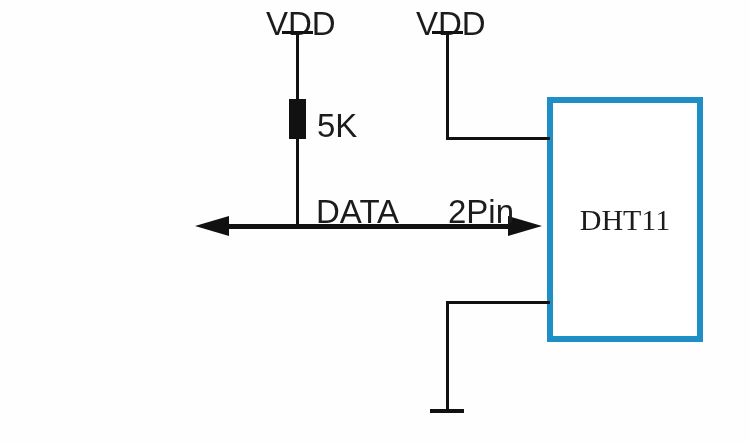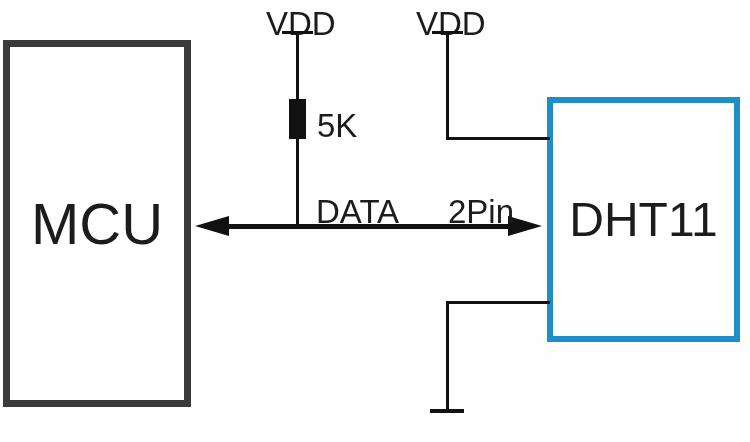--- a/index.html
+++ b/index.html
@@ -26,23 +26,24 @@
     color: #1c1c1c;
   }
   .block.mcu {
     left: 3px; top: 40px;
     width: 188px; height: 367px;
     border: 7px solid #3a3a3a;
     font-size: 58px;
   }
   .block.dht11 {
     left: 547px; top: 97px;
-    width: 193px; height: 245px;
+    width: 156px; height: 245px;
     border: 6px solid #1e8fc6;
-    font-size: 48px;
+    font-size: 30px;
+    font-family: Liberation Serif, serif;
   }
   
   .wire {
     position: absolute;
     background: #111111;
   }
   .w-vdd-left-v   { left: 296px; top: 33px;  width: 3px;   height: 66px; }
   .w-res-data-v   { left: 296px; top: 139px; width: 3px;   height: 87px; }
   .w-vdd-right-v  { left: 446px; top: 33px;  width: 3px;   height: 107px; }
   .w-pin1-h       { left: 446px; top: 137px; width: 104px; height: 3px; }
@@ -95,23 +96,20 @@
   .lbl-1pin      { left: 476px; top: 112px; }
   .lbl-2pin      { left: 448px; top: 195px; }
   .lbl-4pin      { left: 476px; top: 282px; }
   .lbl-gnd       { left: 415px; top: 416px; width: 64px; }
 </style>
 </head>
 <body>
 
 <div class="canvas">
 
-  <div class="block mcu">
-    <span>MCU</span>
-  </div>
 
   <div class="block dht11">
     <span>DHT11</span>
   </div>
 
   <div class="lbl lbl-vdd-left centered">VDD</div>
   <div class="wire tick-vdd-left"></div>
   <div class="wire w-vdd-left-v"></div>
 
   <div class="resistor"></div>

